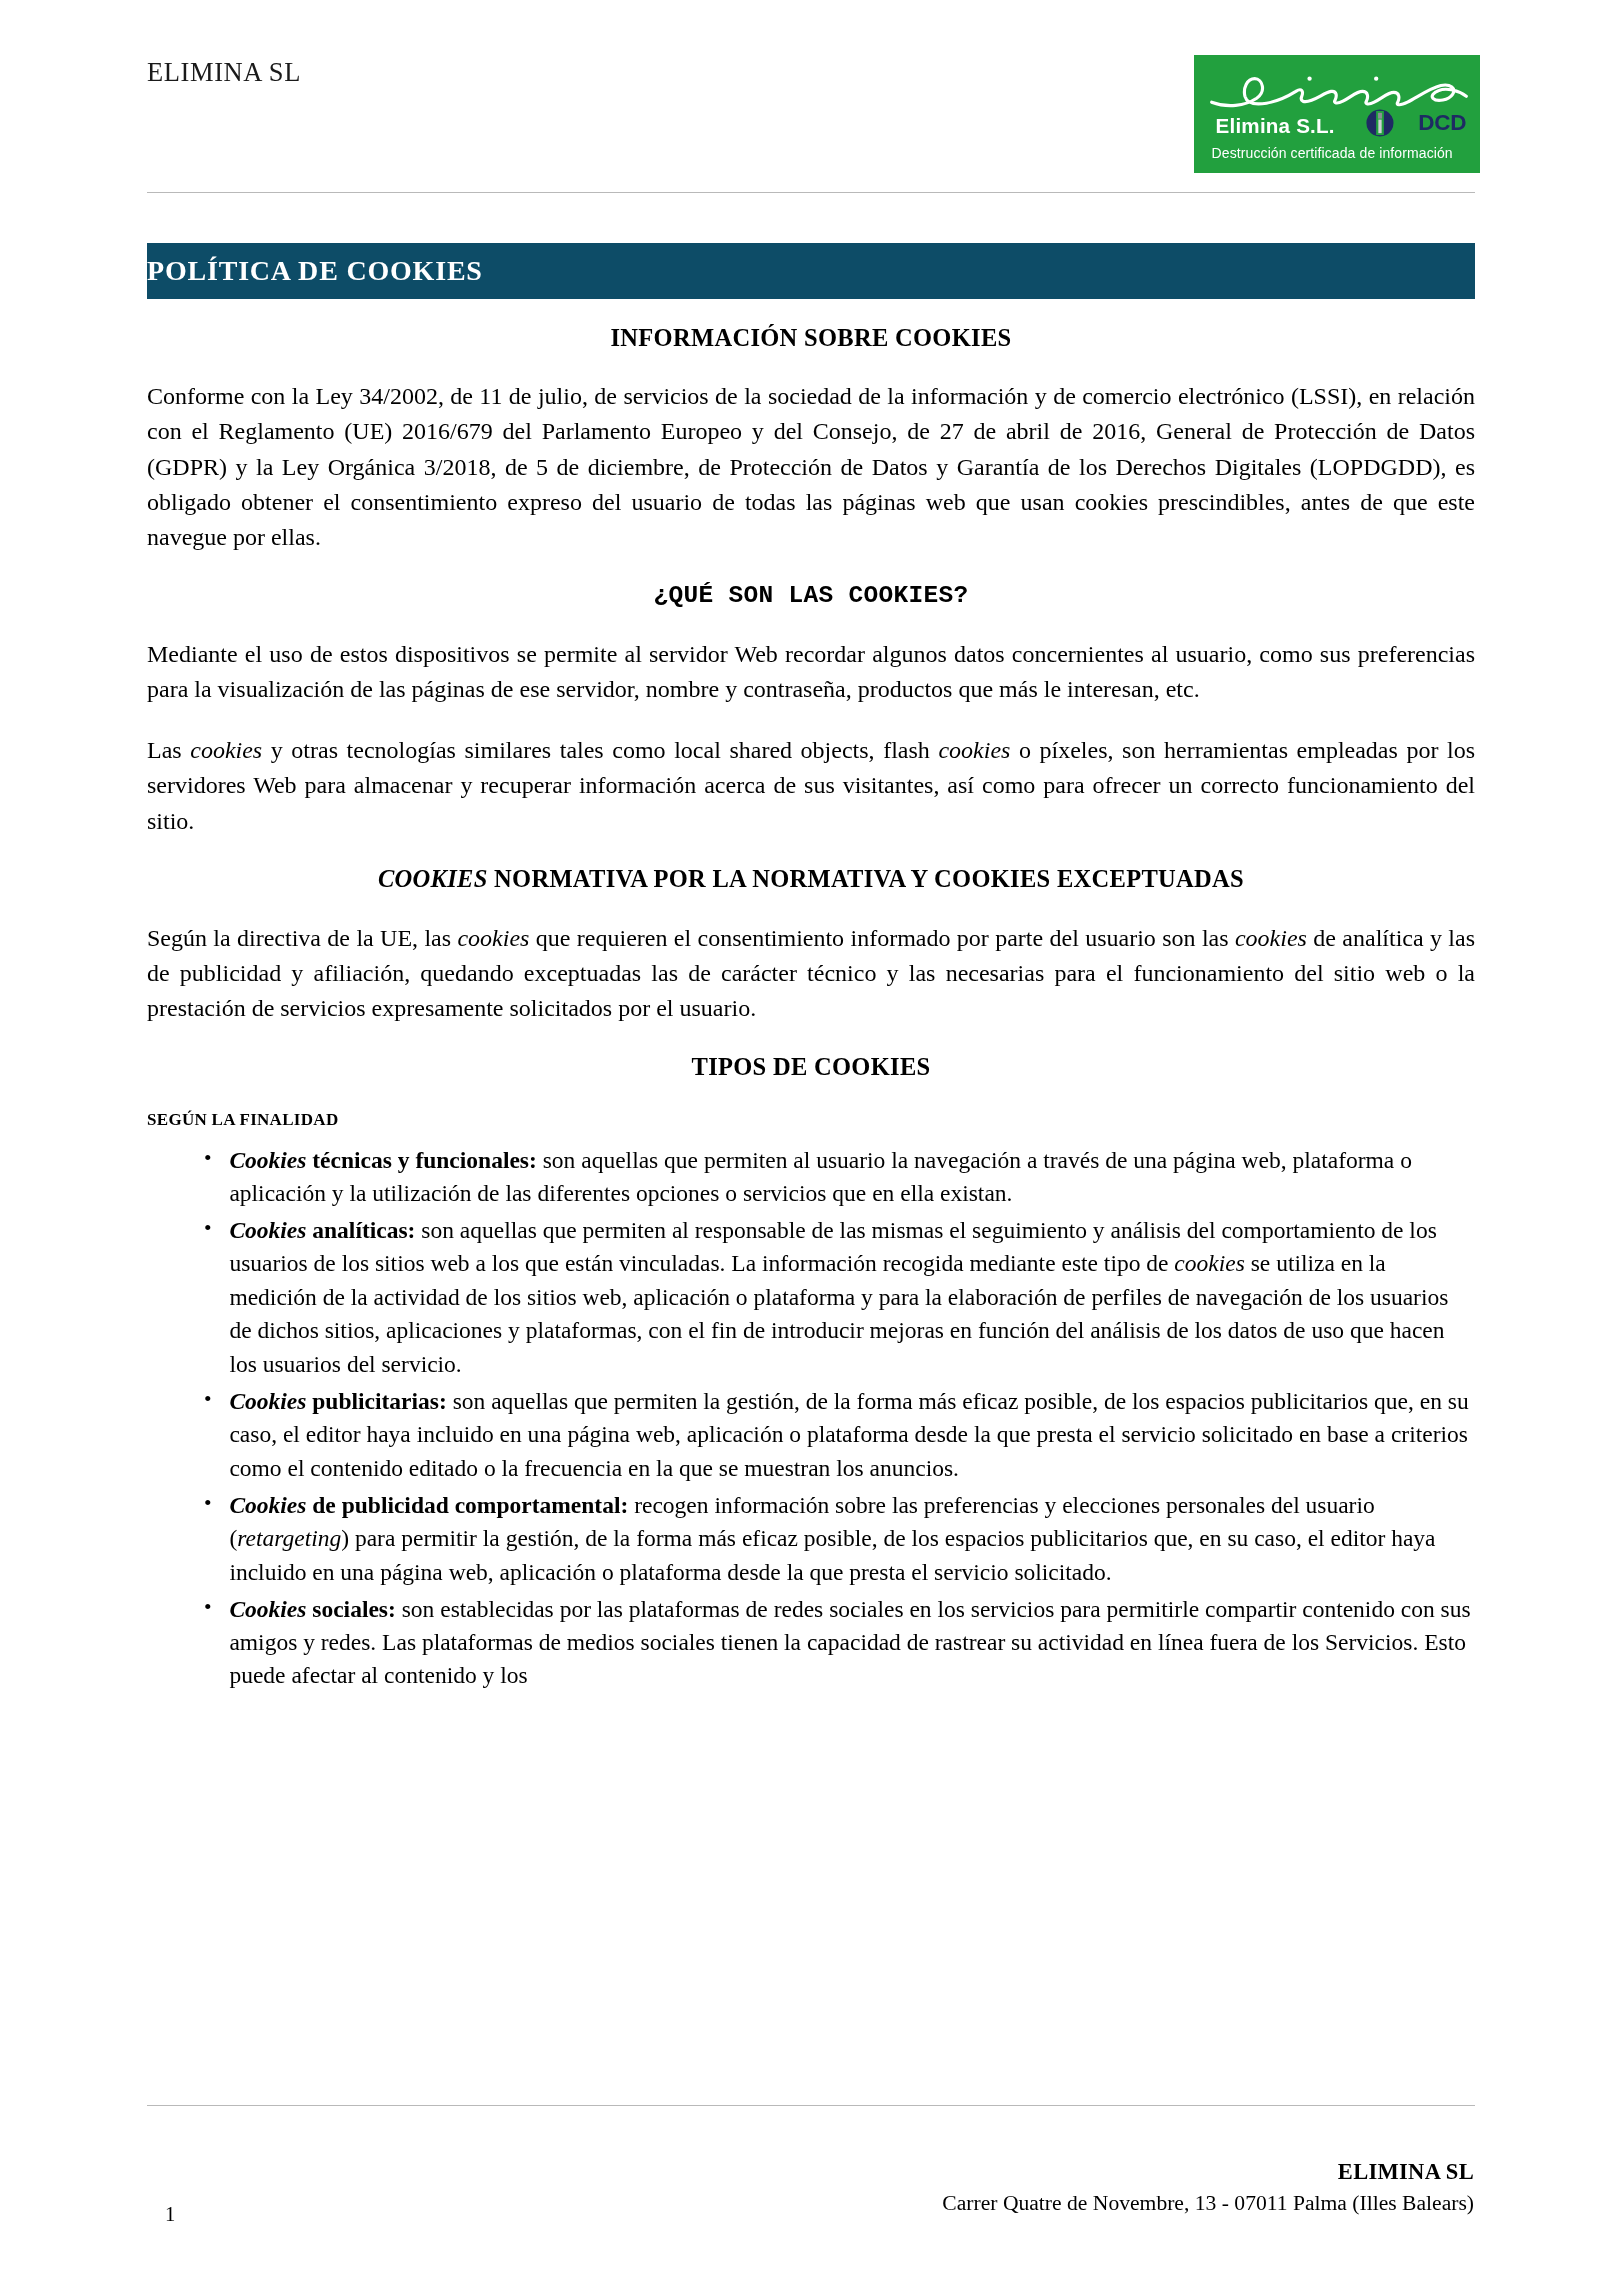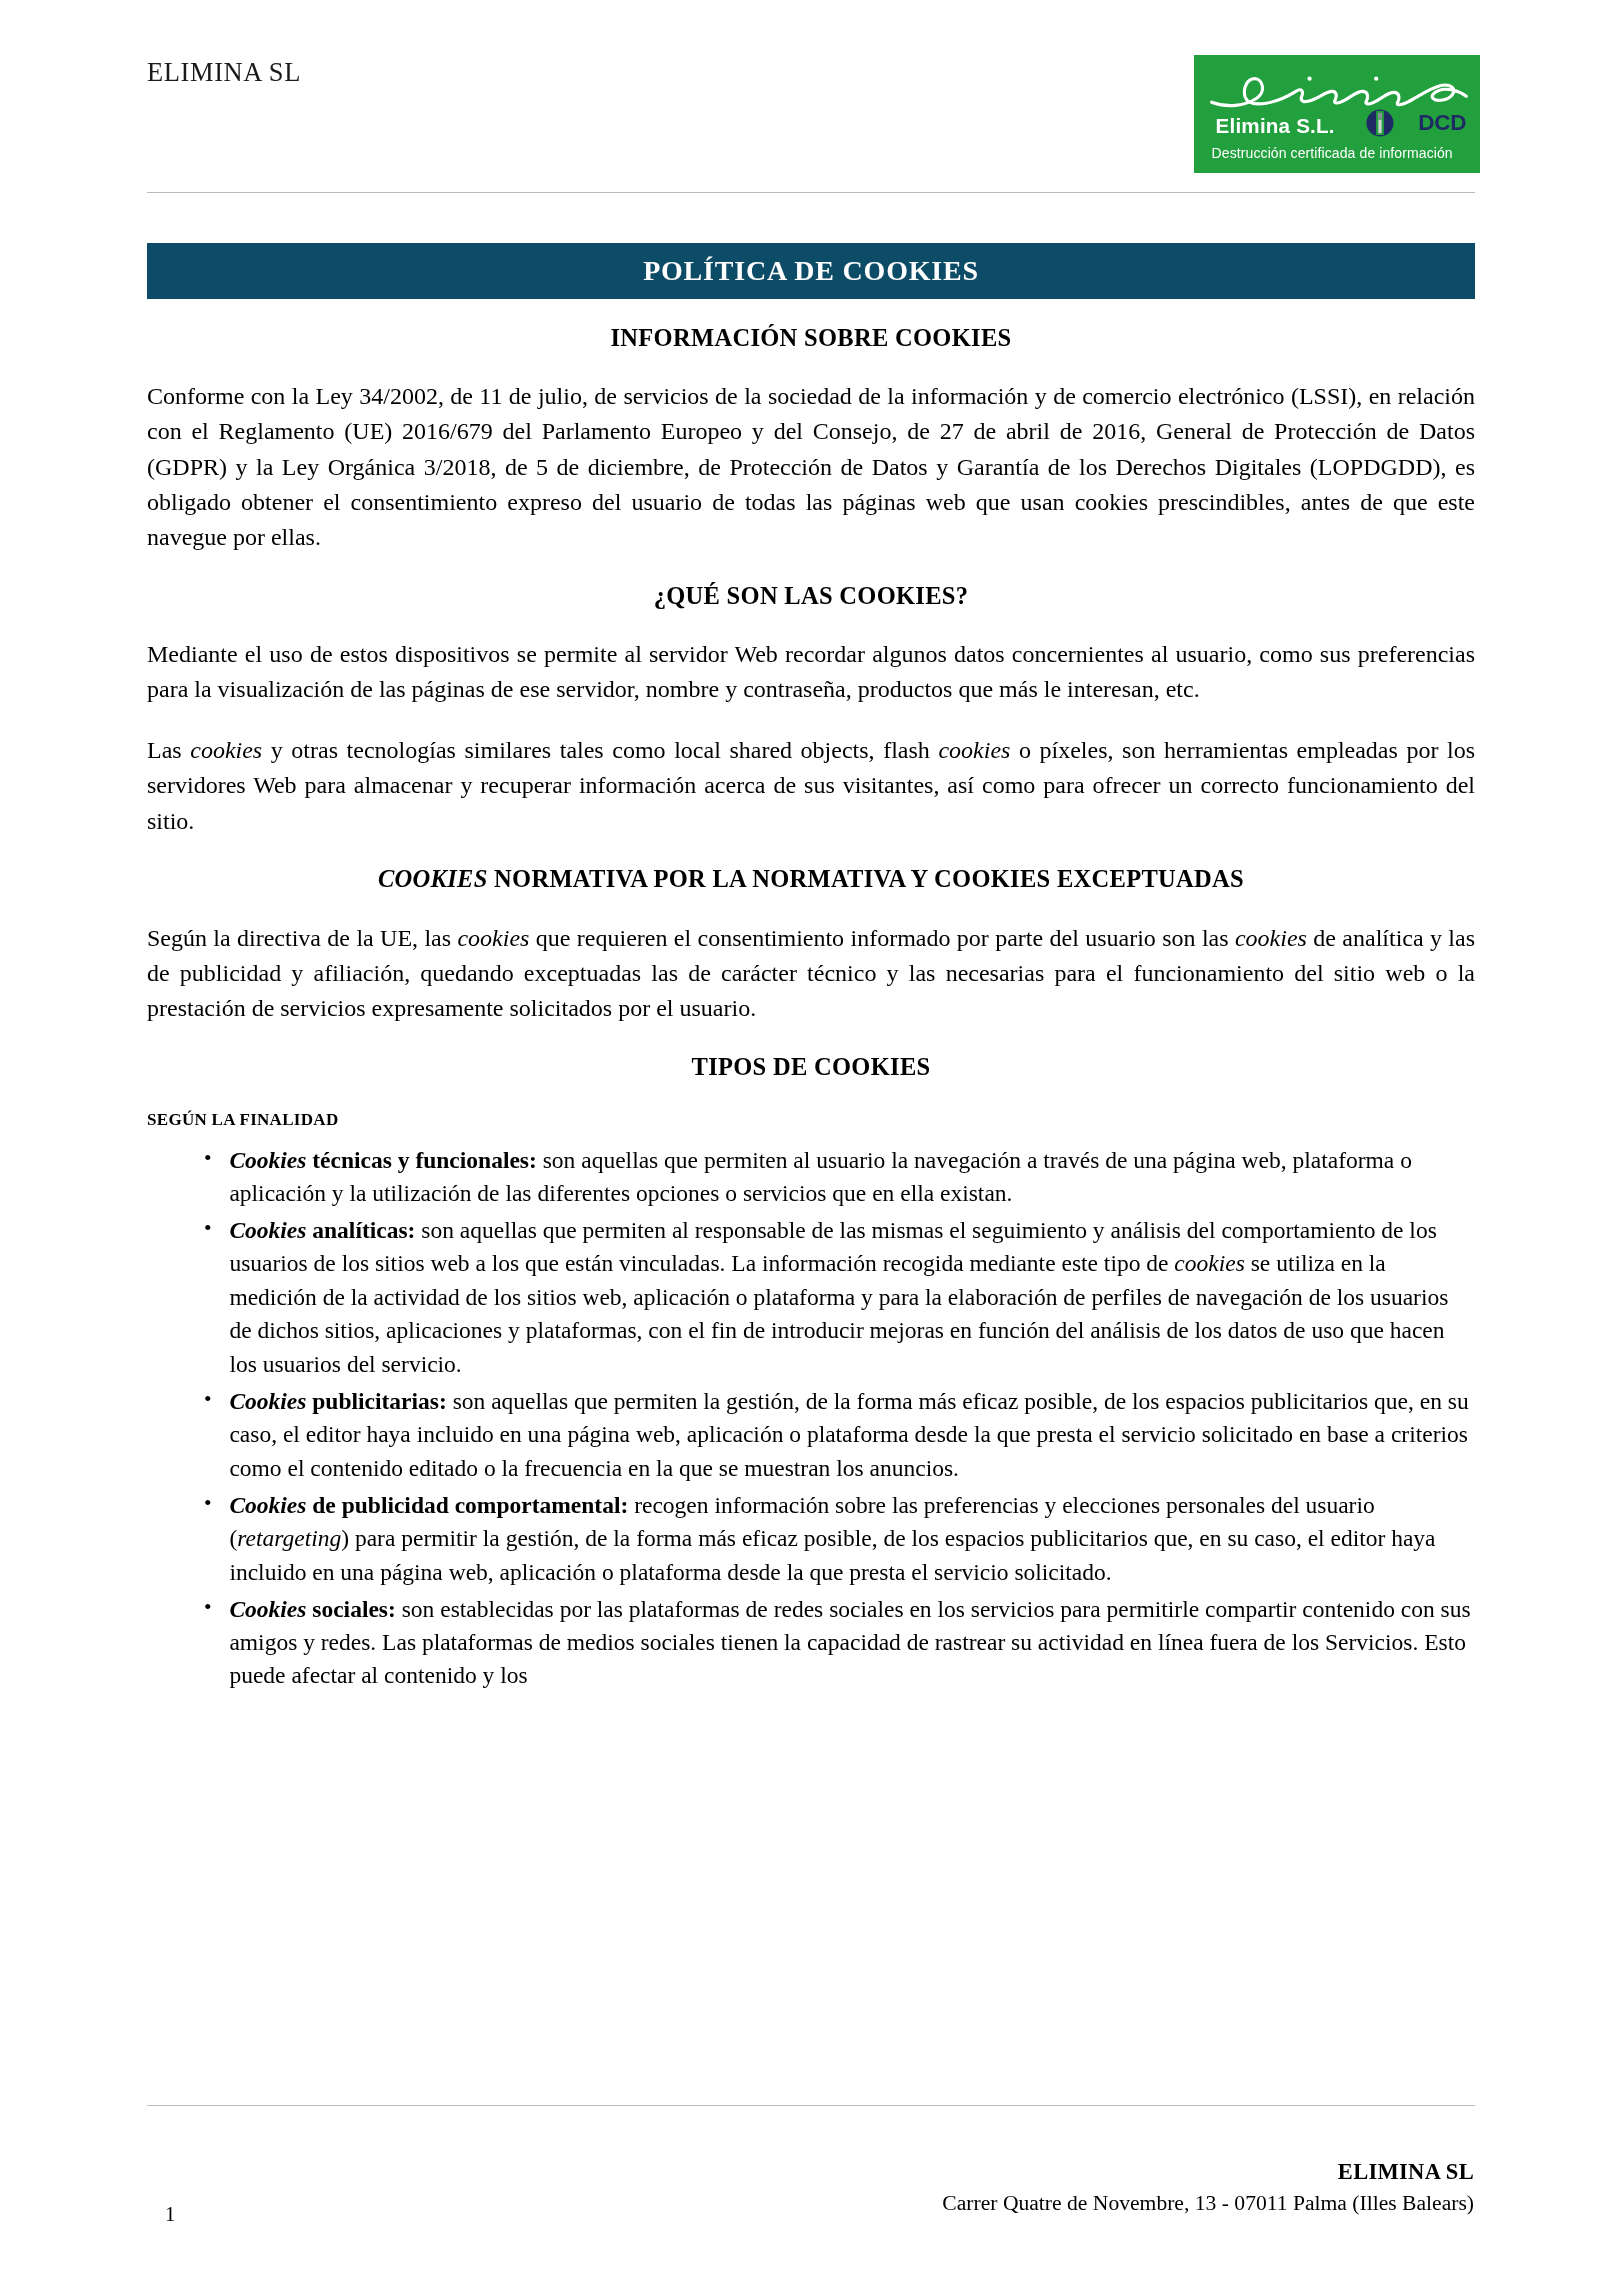--- a/index.html
+++ b/index.html
@@ -114,39 +114,40 @@
   .content {
     position: absolute;
     left: 147px;
     top: 243px;
     width: 1328px;
   }
 
   .title-banner {
     background: #0d4c67;
     color: #ffffff;
-    text-align: center;
+    text-align: left;
     font-weight: bold;
     font-size: 28px;
     letter-spacing: 0.8px;
     padding: 11.8px 0 12.7px 0;
     margin: 0 0 23.5px 0;
     width: 100%;
     box-sizing: border-box;
   }
 
   h2.section-heading {
     text-align: center;
     font-size: 24.5px;
     font-weight: bold;
     margin: 0 0 25.5px 0;
     letter-spacing: 0.3px;
     line-height: 1.25;
   }
   h2.section-heading.spaced-top {
+    font-family: Liberation Mono, monospace;
   }
   h3.sub-heading {
     text-align: left;
     font-size: 17px;
     font-weight: bold;
     margin: 27.4px 0 13.7px 0;
     letter-spacing: 0.3px;
   }
 
   p.body-text {

